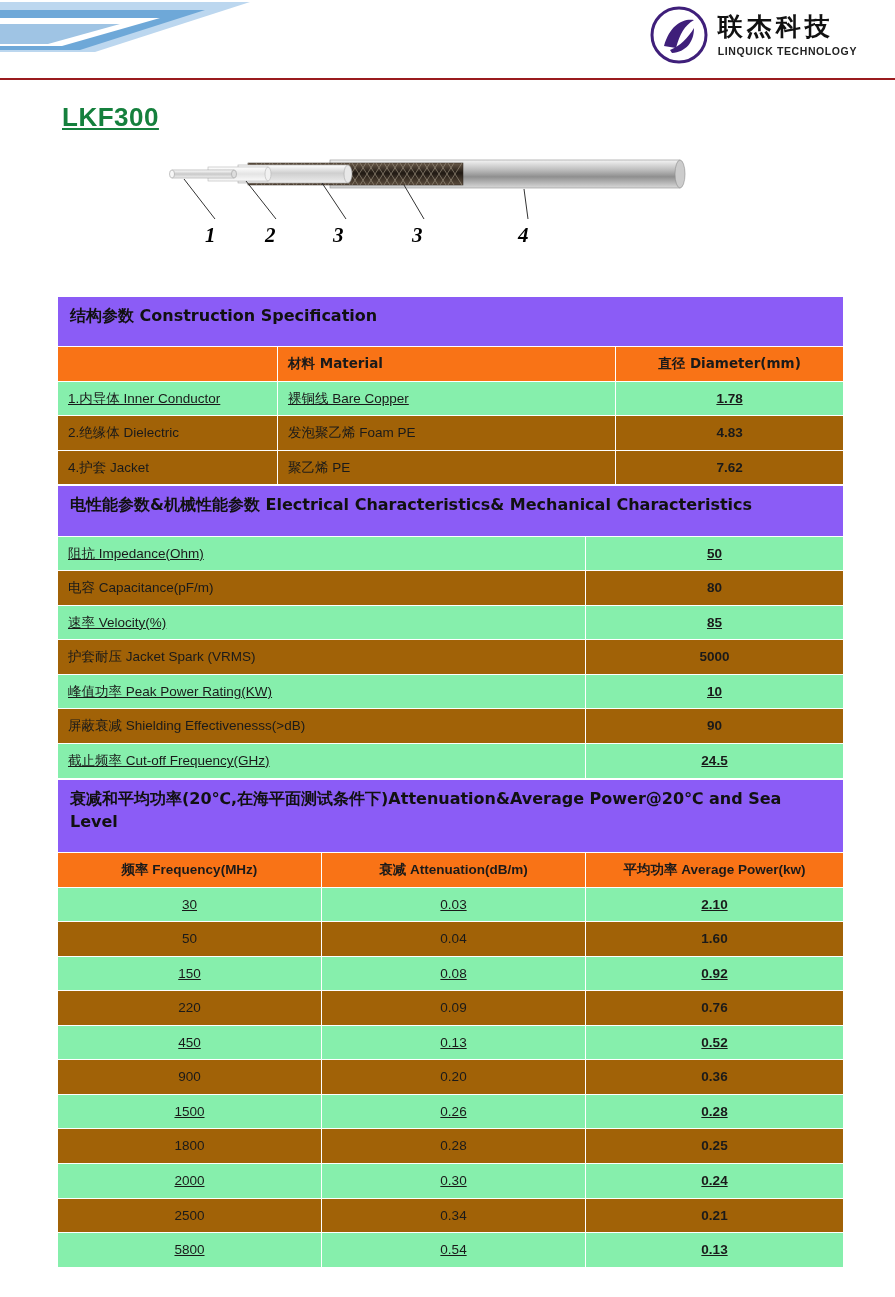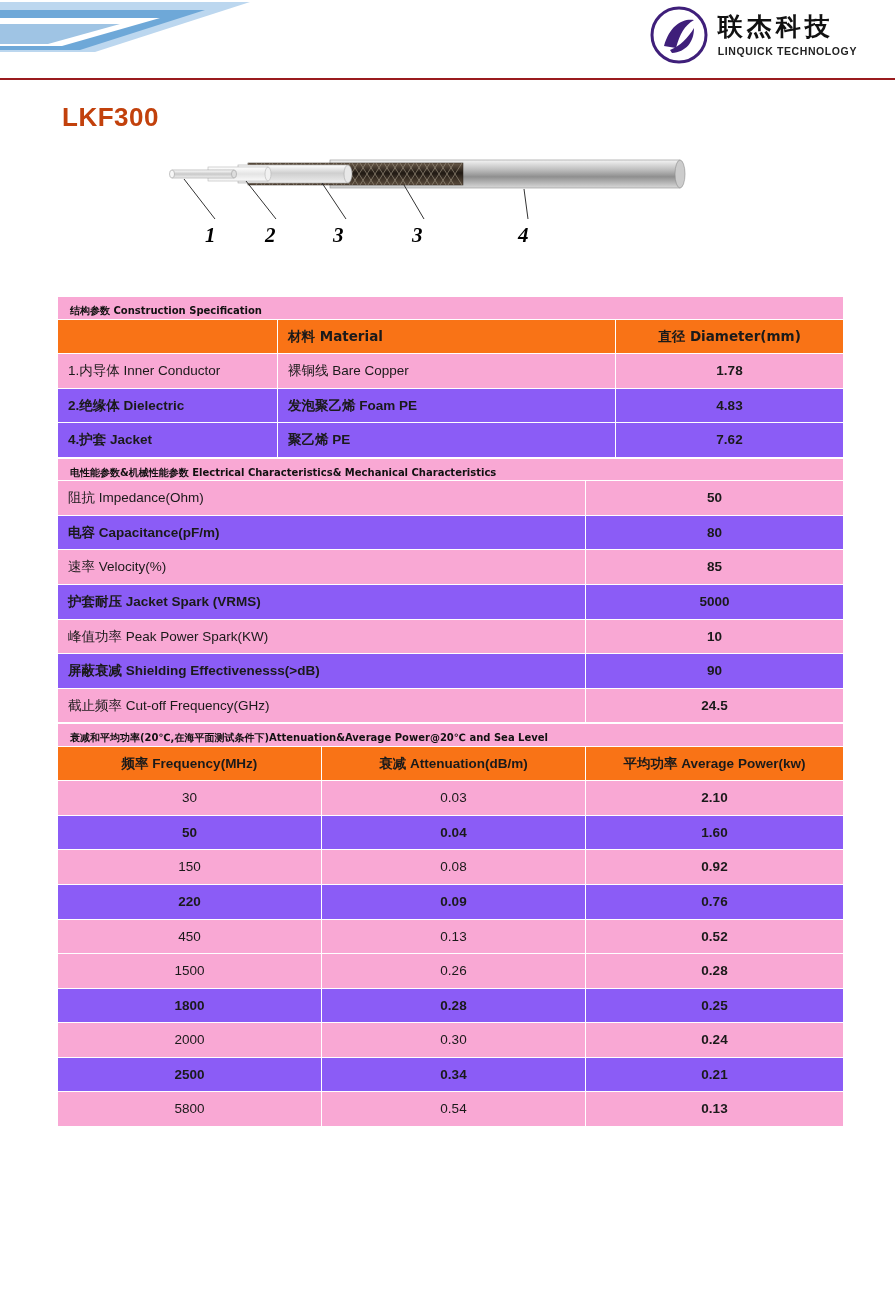--- a/index.html
+++ b/index.html
@@ -53,22 +53,23 @@
     color: #222;
     text-align: center;
     margin-top: 4px;
   }
 
   
   .doc-title {
     margin: 22px 0 0 62px;
     font-size: 26px;
     font-weight: bold;
-    color: #c2410c;
+    color: #15803d;
     letter-spacing: 0.5px;
+    text-decoration: underline;
   }
 
   
   .diagram {
     position: relative;
     height: 145px;
     margin-top: 10px;
   }
   .callout-num {
     position: absolute;
@@ -90,29 +91,29 @@
     table-layout: fixed;
   }
   td {
     border: 1px solid #ffffff;
     padding: 7px 10px;
     font-size: 13.5px;
     vertical-align: middle;
     line-height: 1.45;
   }
   .sec-head td {
-    background: #f9a8d4;
-    font-size: 10px;
-    font-weight: bold;
-    padding: 7px 10px 0 12px;
+    background: #8b5cf6;
+    font-size: 16px;
+    font-weight: bold;
+    padding: 7px 10px 19px 12px;
     color: #111;
   }
   .sec-head .cn { font-family: "DejaVu Sans", sans-serif; }
-  .rowA td { background: #f9a8d4; }
-  .rowB td { background: #8b5cf6; font-weight: bold; }
+  .rowA td { background: #86efac; text-decoration: underline; }
+  .rowB td { background: #a16207; }
   .colhead td { background: #f97316; font-weight: bold; }
   .center { text-align: center; }
   .bold { font-weight: bold; }
   .justify {
     text-align: justify;
     text-align-last: justify;
   }
   .cn { font-family: "DejaVu Sans", sans-serif; }
 </style>
 </head>
@@ -266,21 +267,21 @@
       </tr>
       <tr class="rowA">
         <td>速率 Velocity(%)</td>
         <td class="center bold">85</td>
       </tr>
       <tr class="rowB">
         <td>护套耐压 Jacket Spark (VRMS)</td>
         <td class="center bold">5000</td>
       </tr>
       <tr class="rowA">
-        <td>峰值功率 Peak Power Spark(KW)</td>
+        <td>峰值功率 Peak Power Rating(KW)</td>
         <td class="center bold">10</td>
       </tr>
       <tr class="rowB">
         <td>屏蔽衰减 Shielding Effectivenesss(&gt;dB)</td>
         <td class="center bold">90</td>
       </tr>
       <tr class="rowA">
         <td>截止频率 Cut-off Frequency(GHz)</td>
         <td class="center bold">24.5</td>
       </tr>
@@ -321,20 +322,25 @@
       <tr class="rowB">
         <td class="center">220</td>
         <td class="center">0.09</td>
         <td class="center bold">0.76</td>
       </tr>
       <tr class="rowA">
         <td class="center">450</td>
         <td class="center">0.13</td>
         <td class="center bold">0.52</td>
       </tr>
+      <tr class="rowB">
+        <td class="center">900</td>
+        <td class="center">0.20</td>
+        <td class="center bold">0.36</td>
+      </tr>
       <tr class="rowA">
         <td class="center">1500</td>
         <td class="center">0.26</td>
         <td class="center bold">0.28</td>
       </tr>
       <tr class="rowB">
         <td class="center">1800</td>
         <td class="center">0.28</td>
         <td class="center bold">0.25</td>
       </tr>

